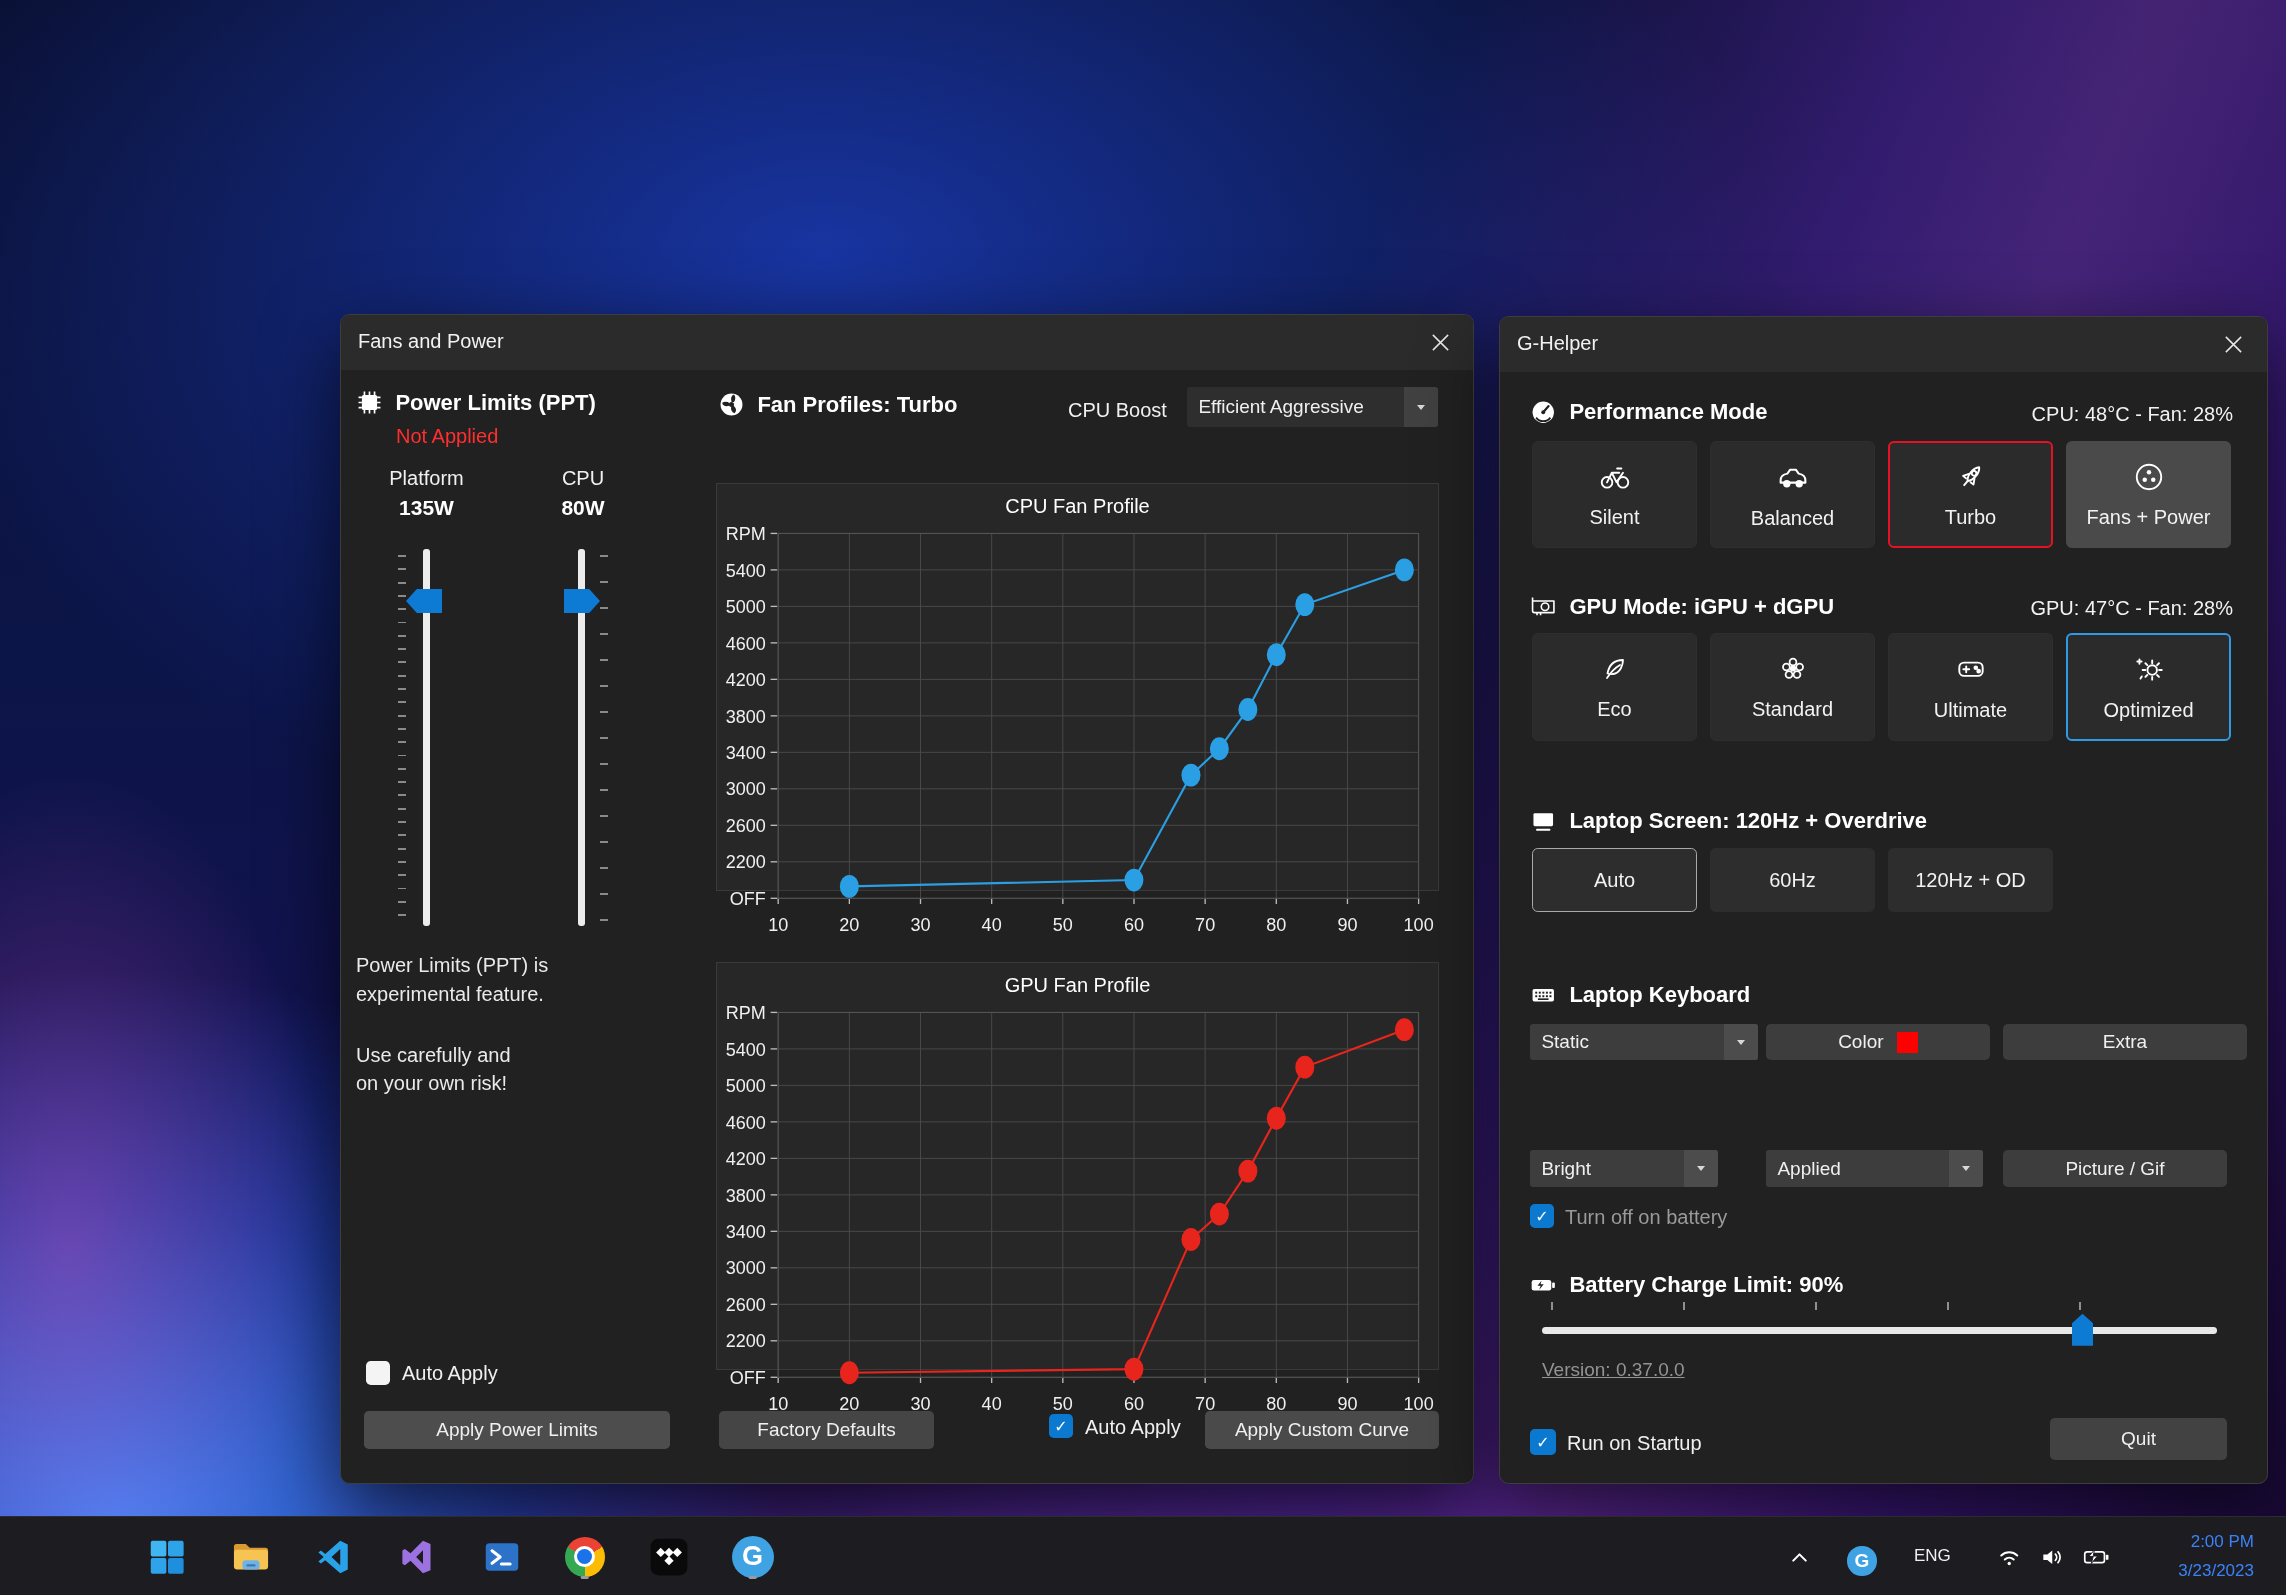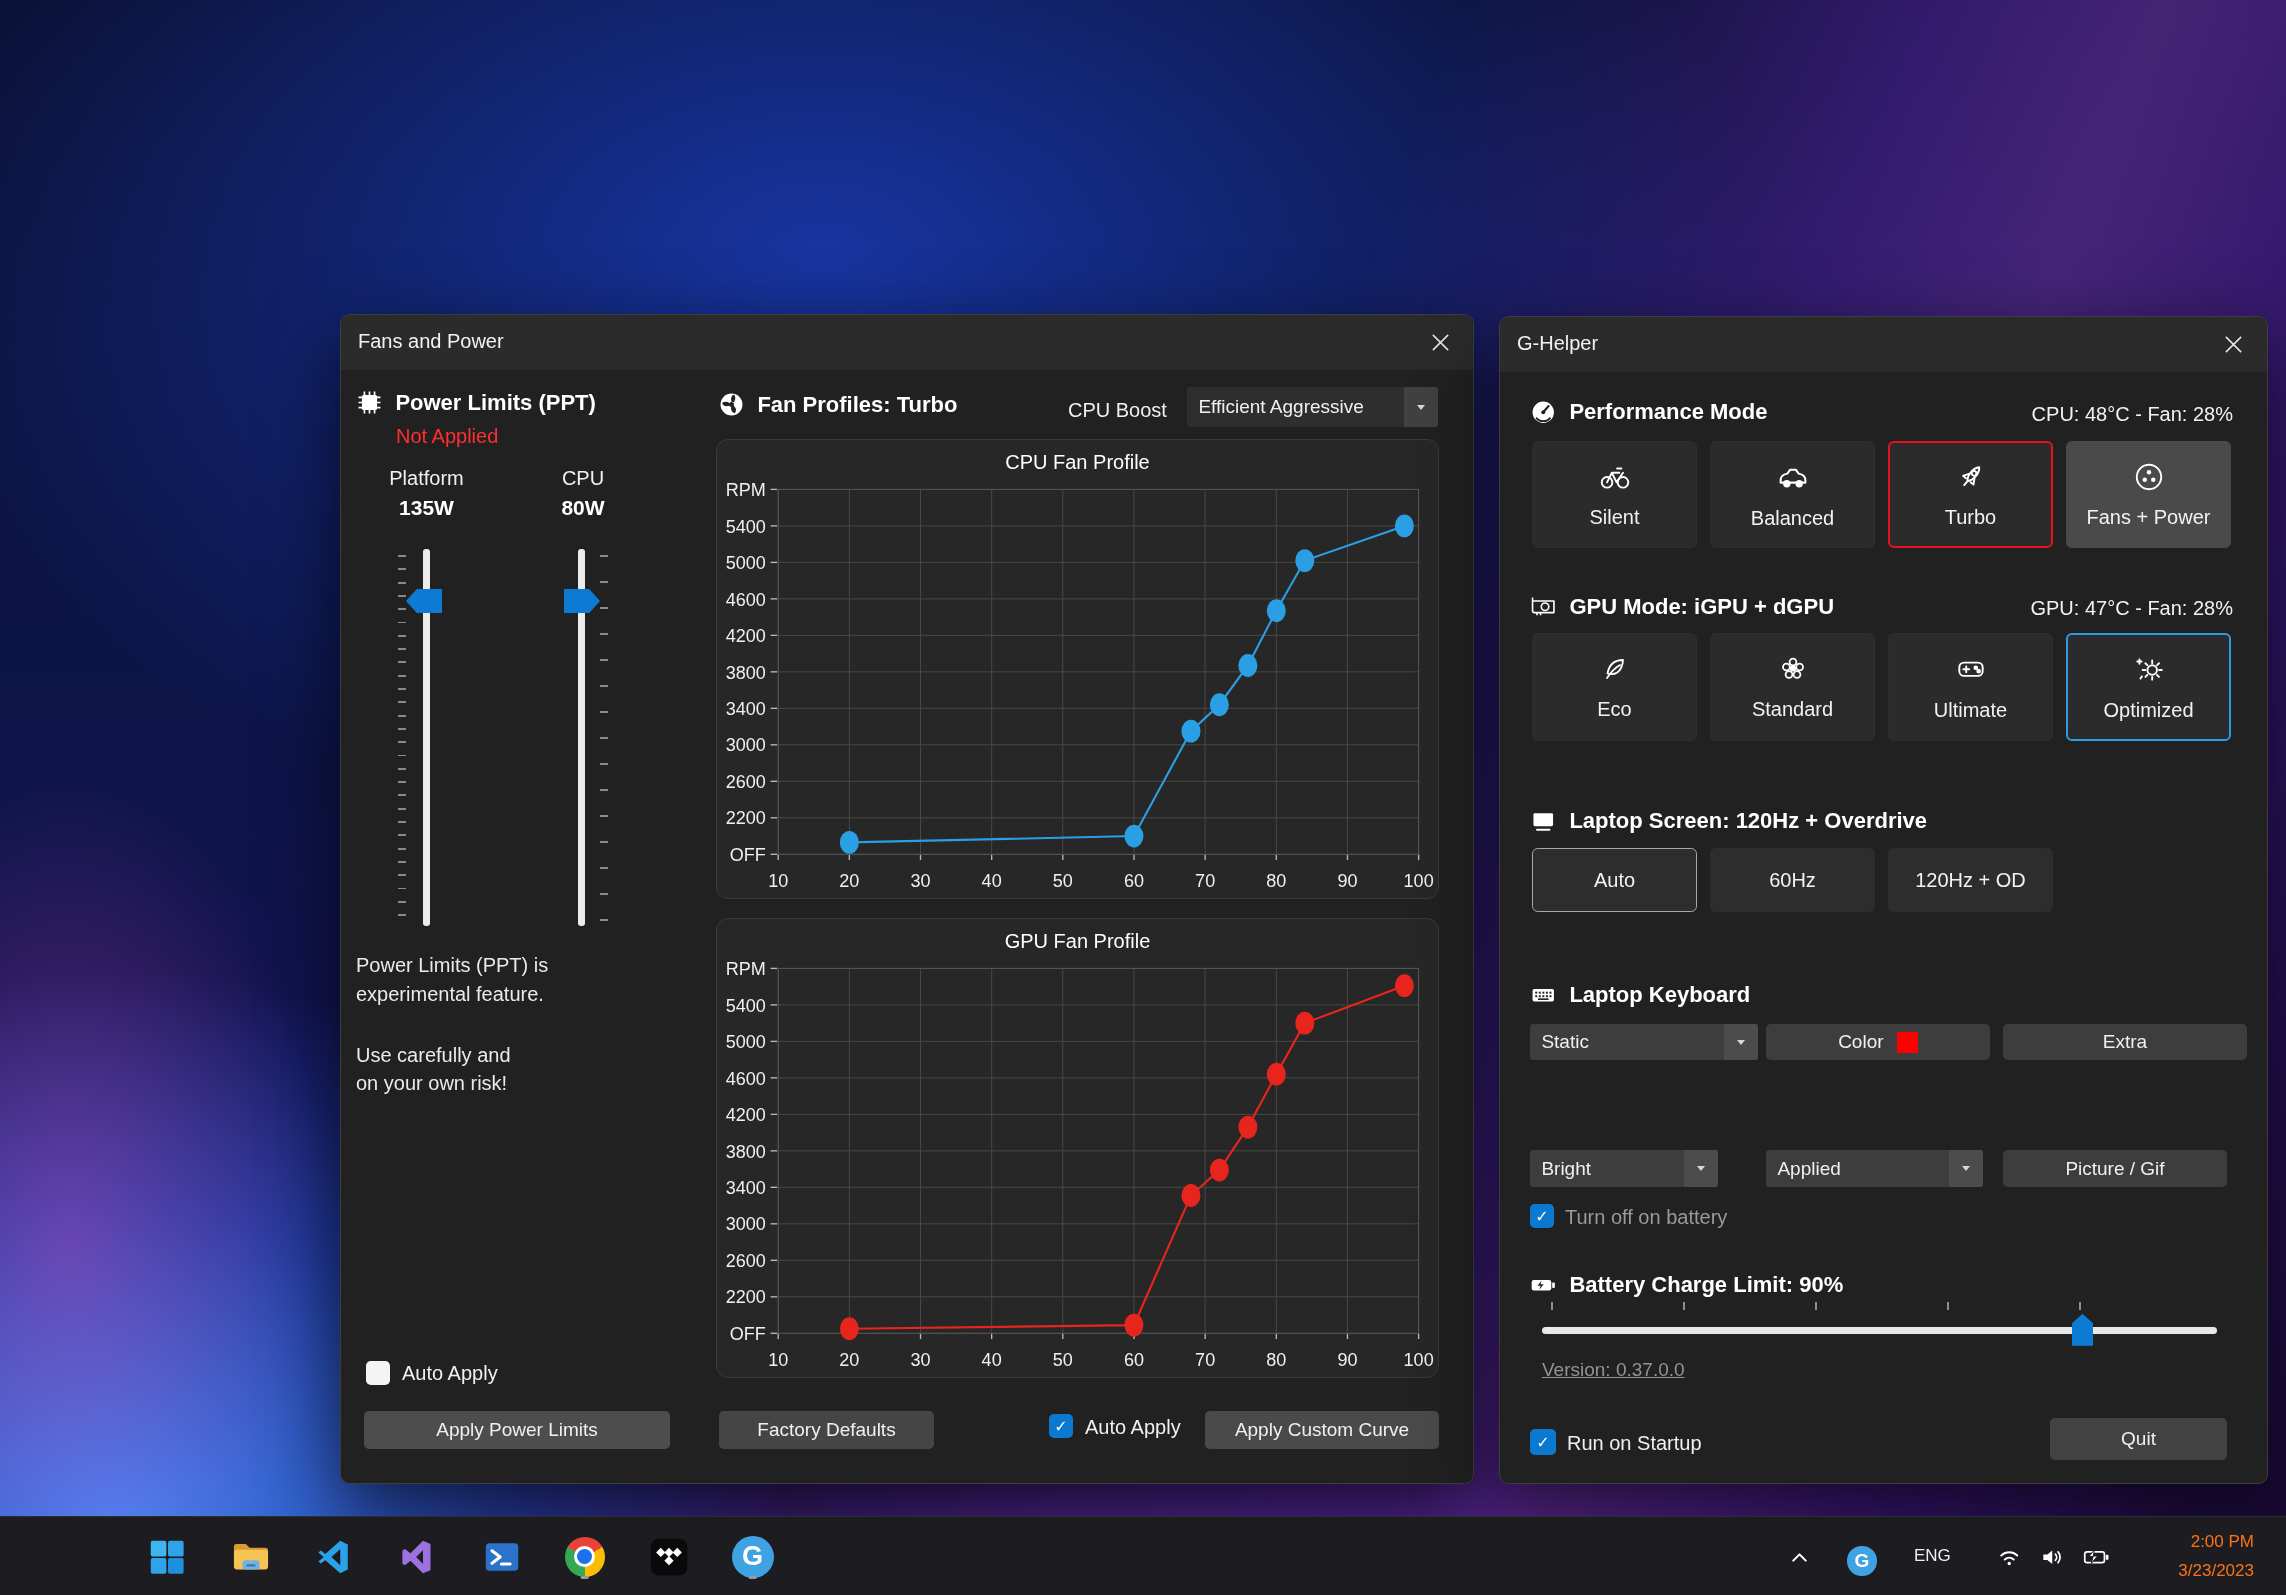--- a/index.html
+++ b/index.html
@@ -40,38 +40,38 @@
   .tri{width:0;height:0;border-left:4.8px solid transparent;border-right:4.8px solid transparent;border-top:5.7px solid #d8d8d8;}
   .cb{position:absolute;width:24px;height:24px;border-radius:4.8px;background:#f4f4f4;}
   .cb.checked{background:#0b79d0;}
   .cb.checked::after{content:"✓";position:absolute;inset:0;display:flex;align-items:center;justify-content:center;font-size:16px;color:#fff;}
   .cblabel{position:absolute;font-size:20px;color:#f0f0f0;white-space:nowrap;}
   .vtrack{position:absolute;width:6.7px;background:#ececec;border-radius:2.9px;}
   .vticks{position:absolute;width:7.6px;background:repeating-linear-gradient(to bottom,#8a8a8a 0 1.9px,transparent 1.9px 13.3px);}
   .vticks.wide{background:repeating-linear-gradient(to bottom,#8a8a8a 0 1.9px,transparent 1.9px 26px);}
   .thumbL{position:absolute;width:36px;height:24px;background:#0d7bd4;clip-path:polygon(0 50%,30% 0,100% 0,100% 100%,30% 100%);}
   .thumbR{position:absolute;width:36px;height:24px;background:#0d7bd4;clip-path:polygon(0 0,70% 0,100% 50%,70% 100%,0 100%);}
-  .chart-panel{position:absolute;width:723px;height:460px;background:#272727;border:1px solid #3a3a3a;border-radius:12px;box-sizing:border-box;}
+  .chart-panel{position:absolute;width:723px;height:408px;background:#272727;border:1px solid #3a3a3a;border-radius:0;box-sizing:border-box;margin-top:44px;}
   .chart-title{position:absolute;top:11.4px;left:0;right:0;text-align:center;font-size:20px;color:#fff;}
   .plot-host{position:absolute;inset:0;}
   .note{position:absolute;font-size:20px;color:#eaeaea;white-space:nowrap;}
   .vallabel{position:absolute;width:114px;text-align:center;font-size:20px;color:#f0f0f0;}
   .valbold{position:absolute;width:114px;text-align:center;font-size:21px;font-weight:bold;color:#fff;}
   .linkgray{position:absolute;font-size:19px;color:#939393;text-decoration:underline;}
   
   .bticks{position:absolute;height:7.6px;background:repeating-linear-gradient(to right,#8f8f8f 0 1.9px,transparent 1.9px 132px);}
   .btrack{position:absolute;height:6.7px;background:#e8e8e8;border-radius:3.8px;}
   .bthumb{position:absolute;top:-13.3px;width:21px;height:32px;background:#0d7bd4;clip-path:polygon(50% 0,100% 30%,100% 100%,0 100%,0 30%);}
   
   .taskbar{position:absolute;left:0;top:1516px;width:2286px;height:80px;background:#1d1d21;border-top:1px solid #2b2b30;}
   .app{position:absolute;top:13.3px;width:53px;height:53px;border-radius:5.7px;display:flex;align-items:center;justify-content:center;}
   .rundot{position:absolute;bottom:4.8px;left:50%;transform:translateX(-50%);width:8.6px;height:2.9px;border-radius:1.9px;background:#9a9aa0;}
   .trayicon{position:absolute;top:21px;width:38px;height:38px;display:flex;align-items:center;justify-content:center;}
   .traytext{position:absolute;top:28.5px;font-size:17px;color:#f0f0f0;}
-  .clock{position:absolute;right:32px;top:11.4px;text-align:right;color:#f97316;font-size:17px;line-height:28.5px;white-space:nowrap;}
+  .clock{position:absolute;right:32px;top:11.4px;text-align:right;color:#3b82f6;font-size:17px;line-height:28.5px;white-space:nowrap;}
   .chrome{width:40px;height:40px;border-radius:50%;position:relative;
     background:conic-gradient(from 300deg,#ea4335 0 120deg,#fbbc05 120deg 240deg,#34a853 240deg 360deg);}
   .chrome::before{content:"";position:absolute;inset:9.5px;border-radius:50%;background:#fff;}
   .chrome::after{content:"";position:absolute;inset:12.4px;border-radius:50%;background:#1a73e8;}
   .gcircle{width:42px;height:42px;border-radius:50%;background:#3fa3e3;color:#fff;font-weight:bold;font-size:27px;display:flex;align-items:center;justify-content:center;}
   .gcircle.small{width:29.5px;height:29.5px;font-size:19px;}
   svg{display:block;}
 </style>
 </head>
 <body>

